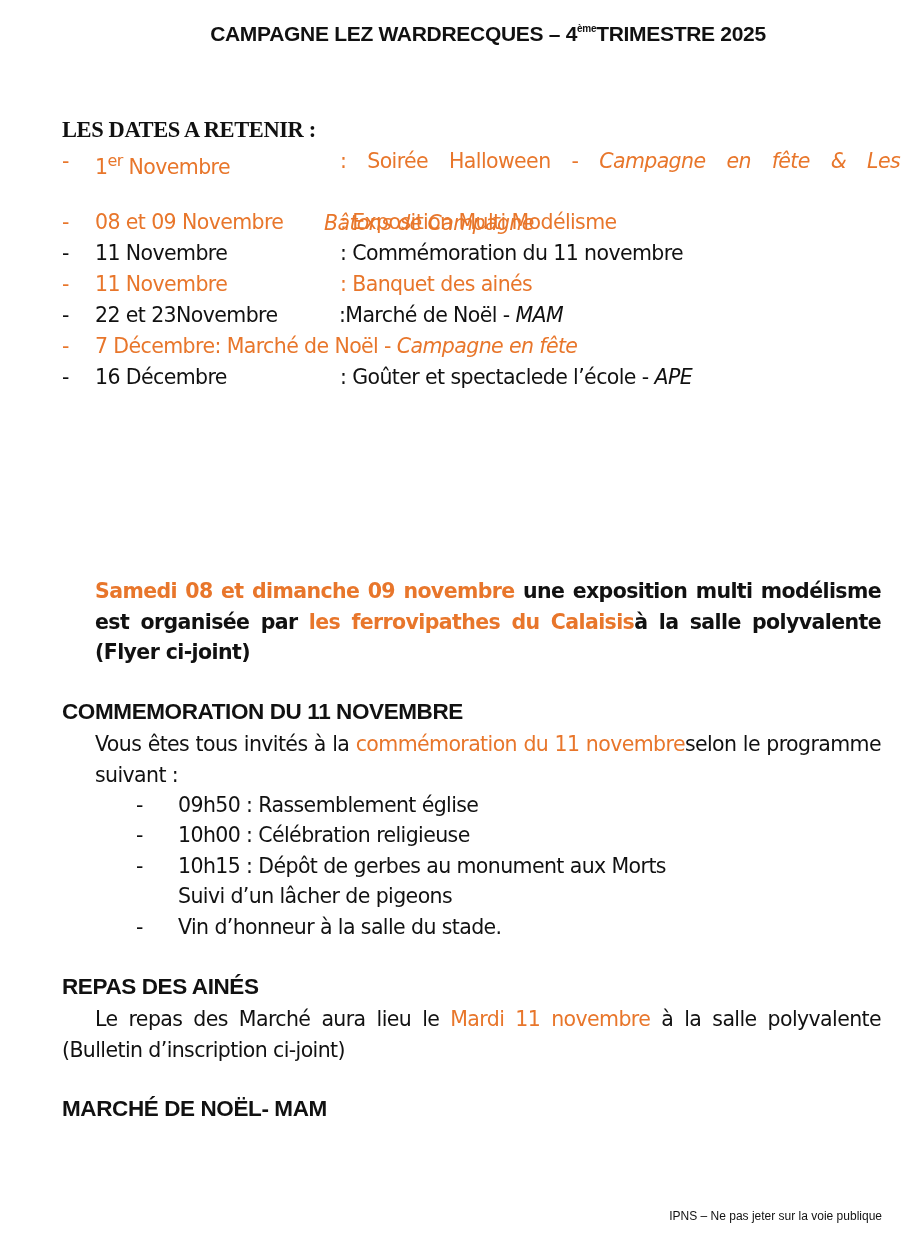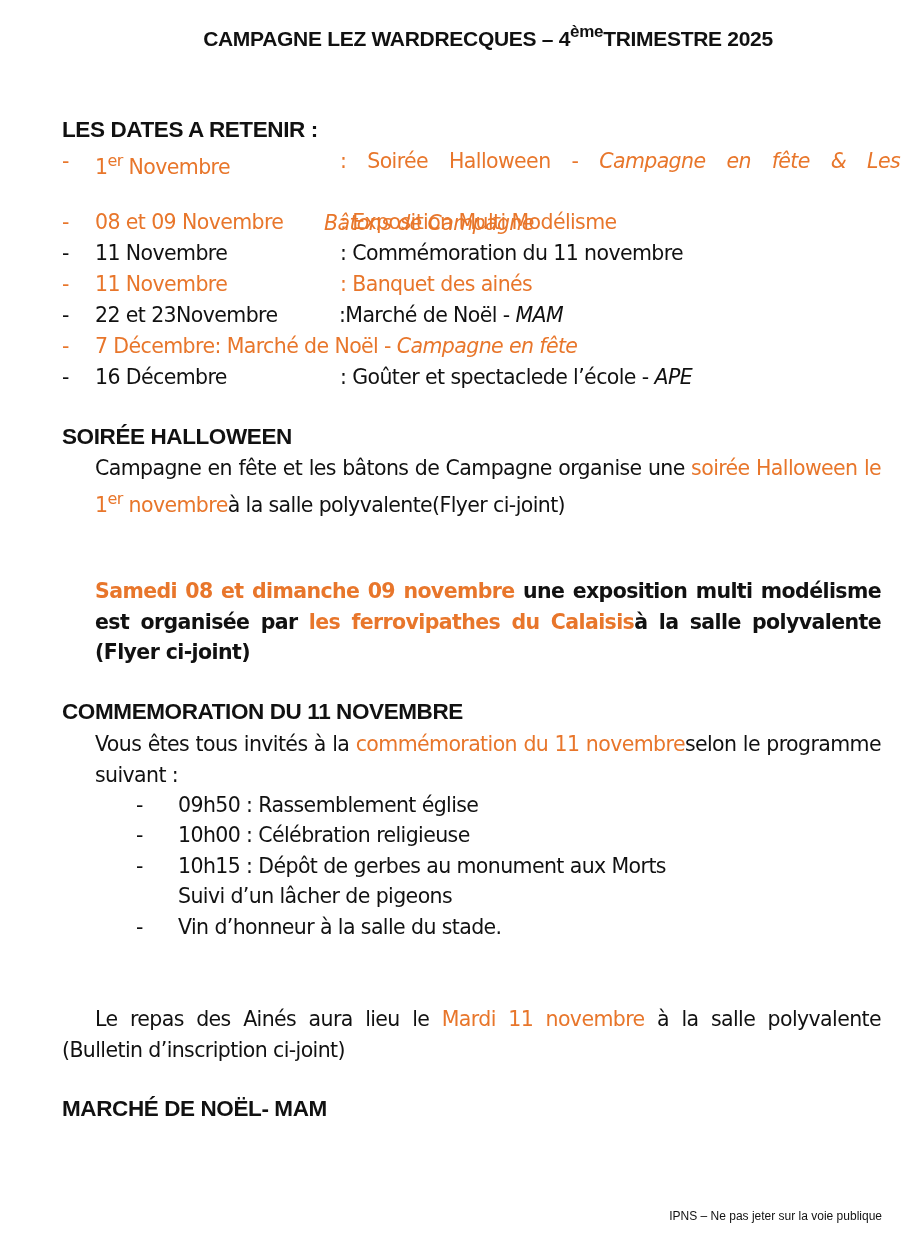--- a/index.html
+++ b/index.html
@@ -2,21 +2,21 @@
 <html><head>
 <meta charset="utf-8">
 <style>
   html, body { margin: 0; padding: 0; background: #ffffff; }
   body { width: 920px; height: 1260px; position: relative; overflow: hidden; color: #111; }
   .page { position: absolute; left: 0; top: 0; width: 920px; height: 1260px; }
   .title {
     position: absolute; top: 22px; left: 0; width: 976px; text-align: center;
     font-family: "Liberation Sans", sans-serif; font-weight: bold; font-size: 21px; letter-spacing: -0.3px;
   }
-  .title sup { font-size: 17px; vertical-align: 9px; }
+  .title sup { font-size: 10px; vertical-align: 9px; }
   .body-font { font-family: "DejaVu Sans", sans-serif; font-size: 20.5px; font-weight: normal; letter-spacing: -0.6px; }
   .h { position: absolute; left: 62px; font-family: "Liberation Sans", sans-serif; font-weight: bold; font-size: 22.5px; letter-spacing: -0.4px; }
   .orange { color: #e8762b; }
   .it { font-style: italic; margin-top: 32px; }
   sup.s { font-size: 16px; vertical-align: 8px; }
   .row { position: absolute; left: 62px; height: 30px; line-height: 30px; white-space: nowrap; }
   .dash { position: absolute; left: 0; top: 0; width: 20px; }
   .col1 { position: absolute; left: 33px; top: 0; }
   .col2 { position: absolute; left: 278px; top: 0; }
   .para { position: absolute; left: 95px; width: 786px; line-height: 30.5px; text-align: justify; }
@@ -28,21 +28,21 @@
 </style>
 </head>
 <body>
 
 <div class="page">
 
   <div class="title">
     <span>CAMPAGNE LEZ WARDRECQUES – 4</span><sup>ème</sup><span>TRIMESTRE 2025</span>
   </div>
 
-  <div class="h" style="top:117px;">LES DATES A RETENIR :</div>
+  <div class="h" style="top:117px;font-family:Liberation Serif, serif;">LES DATES A RETENIR :</div>
 
   <div class="row body-font orange" style="top:146px;">
     <span class="dash">-</span>
     <span class="col1"><span>1</span><sup class="s">er</sup><span> Novembre</span></span>
     <span class="col2" style="left:278px; width:560px; text-align:justify; text-align-last:justify; word-spacing:2px;"><span>: Soirée Halloween - </span><span class="it">Campagne en fête &amp; Les</span></span>
   </div>
   <div class="row body-font orange it" style="top:176px; left:324px;">Bâtons de Campagne</div>
 
   <div class="row body-font orange" style="top:207px;">
     <span class="dash">-</span>
@@ -72,25 +72,20 @@
     <span class="dash">-</span>
     <span class="col1"><span>7 Décembre: Marché de Noël - </span><span class="it">Campagne en fête</span></span>
   </div>
 
   <div class="row body-font" style="top:362px;">
     <span class="dash">-</span>
     <span class="col1">16 Décembre</span>
     <span class="col2"><span>: Goûter et spectaclede l’école - </span><span class="it">APE</span></span>
   </div>
 
-  <div class="h" style="top:424px;">SOIRÉE HALLOWEEN</div>
-  <div class="para body-font" style="top:453px;">
-    <span>Campagne en fête et les bâtons de Campagne organise une </span><span class="orange">soirée</span>
-    <span class="orange">Halloween le 1</span><sup class="s orange">er</sup><span class="orange"> novembre</span><span>à la salle polyvalente(Flyer ci-joint)</span>
-  </div>
 
   <div class="para body-font" style="top:576px;font-weight:bold;">
     <span class="orange">Samedi 08 et dimanche 09 novembre</span><span> une exposition multi modélisme est organisée par </span><span class="orange">les ferrovipathes du Calaisis</span><span>à la salle polyvalente (Flyer ci-joint)</span>
   </div>
 
   <div class="h" style="top:699px;">COMMEMORATION DU 11 NOVEMBRE</div>
   <div class="para body-font" style="top:729px;">
     <span>Vous êtes tous invités à la </span><span class="orange">commémoration du 11 novembre</span><span>selon le programme suivant :</span>
   </div>
 
@@ -108,20 +103,21 @@
   </div>
   <div class="sub body-font" style="top:881px;">
     <span class="d"></span>
     <span class="t">Suivi d’un lâcher de pigeons</span>
   </div>
   <div class="sub body-font" style="top:912px;">
     <span class="d">-</span>
     <span class="t">Vin d’honneur à la salle du stade.</span>
   </div>
 
+  <div class="h" style="top:974px;">REPAS DES AINÉS</div>
   <div class="para wide body-font" style="top:1004px;">
-    <span>Le repas des Ainés aura lieu le </span><span class="orange">Mardi 11 novembre</span><span> à la salle polyvalente (Bulletin d’inscription ci-joint)</span>
+    <span>Le repas des Marché aura lieu le </span><span class="orange">Mardi 11 novembre</span><span> à la salle polyvalente (Bulletin d’inscription ci-joint)</span>
   </div>
 
   <div class="h" style="top:1096px;">MARCHÉ DE NOËL- MAM</div>
 
   <div class="footer">IPNS – Ne pas jeter sur la voie publique</div>
 </div>
 
 </body></html>

